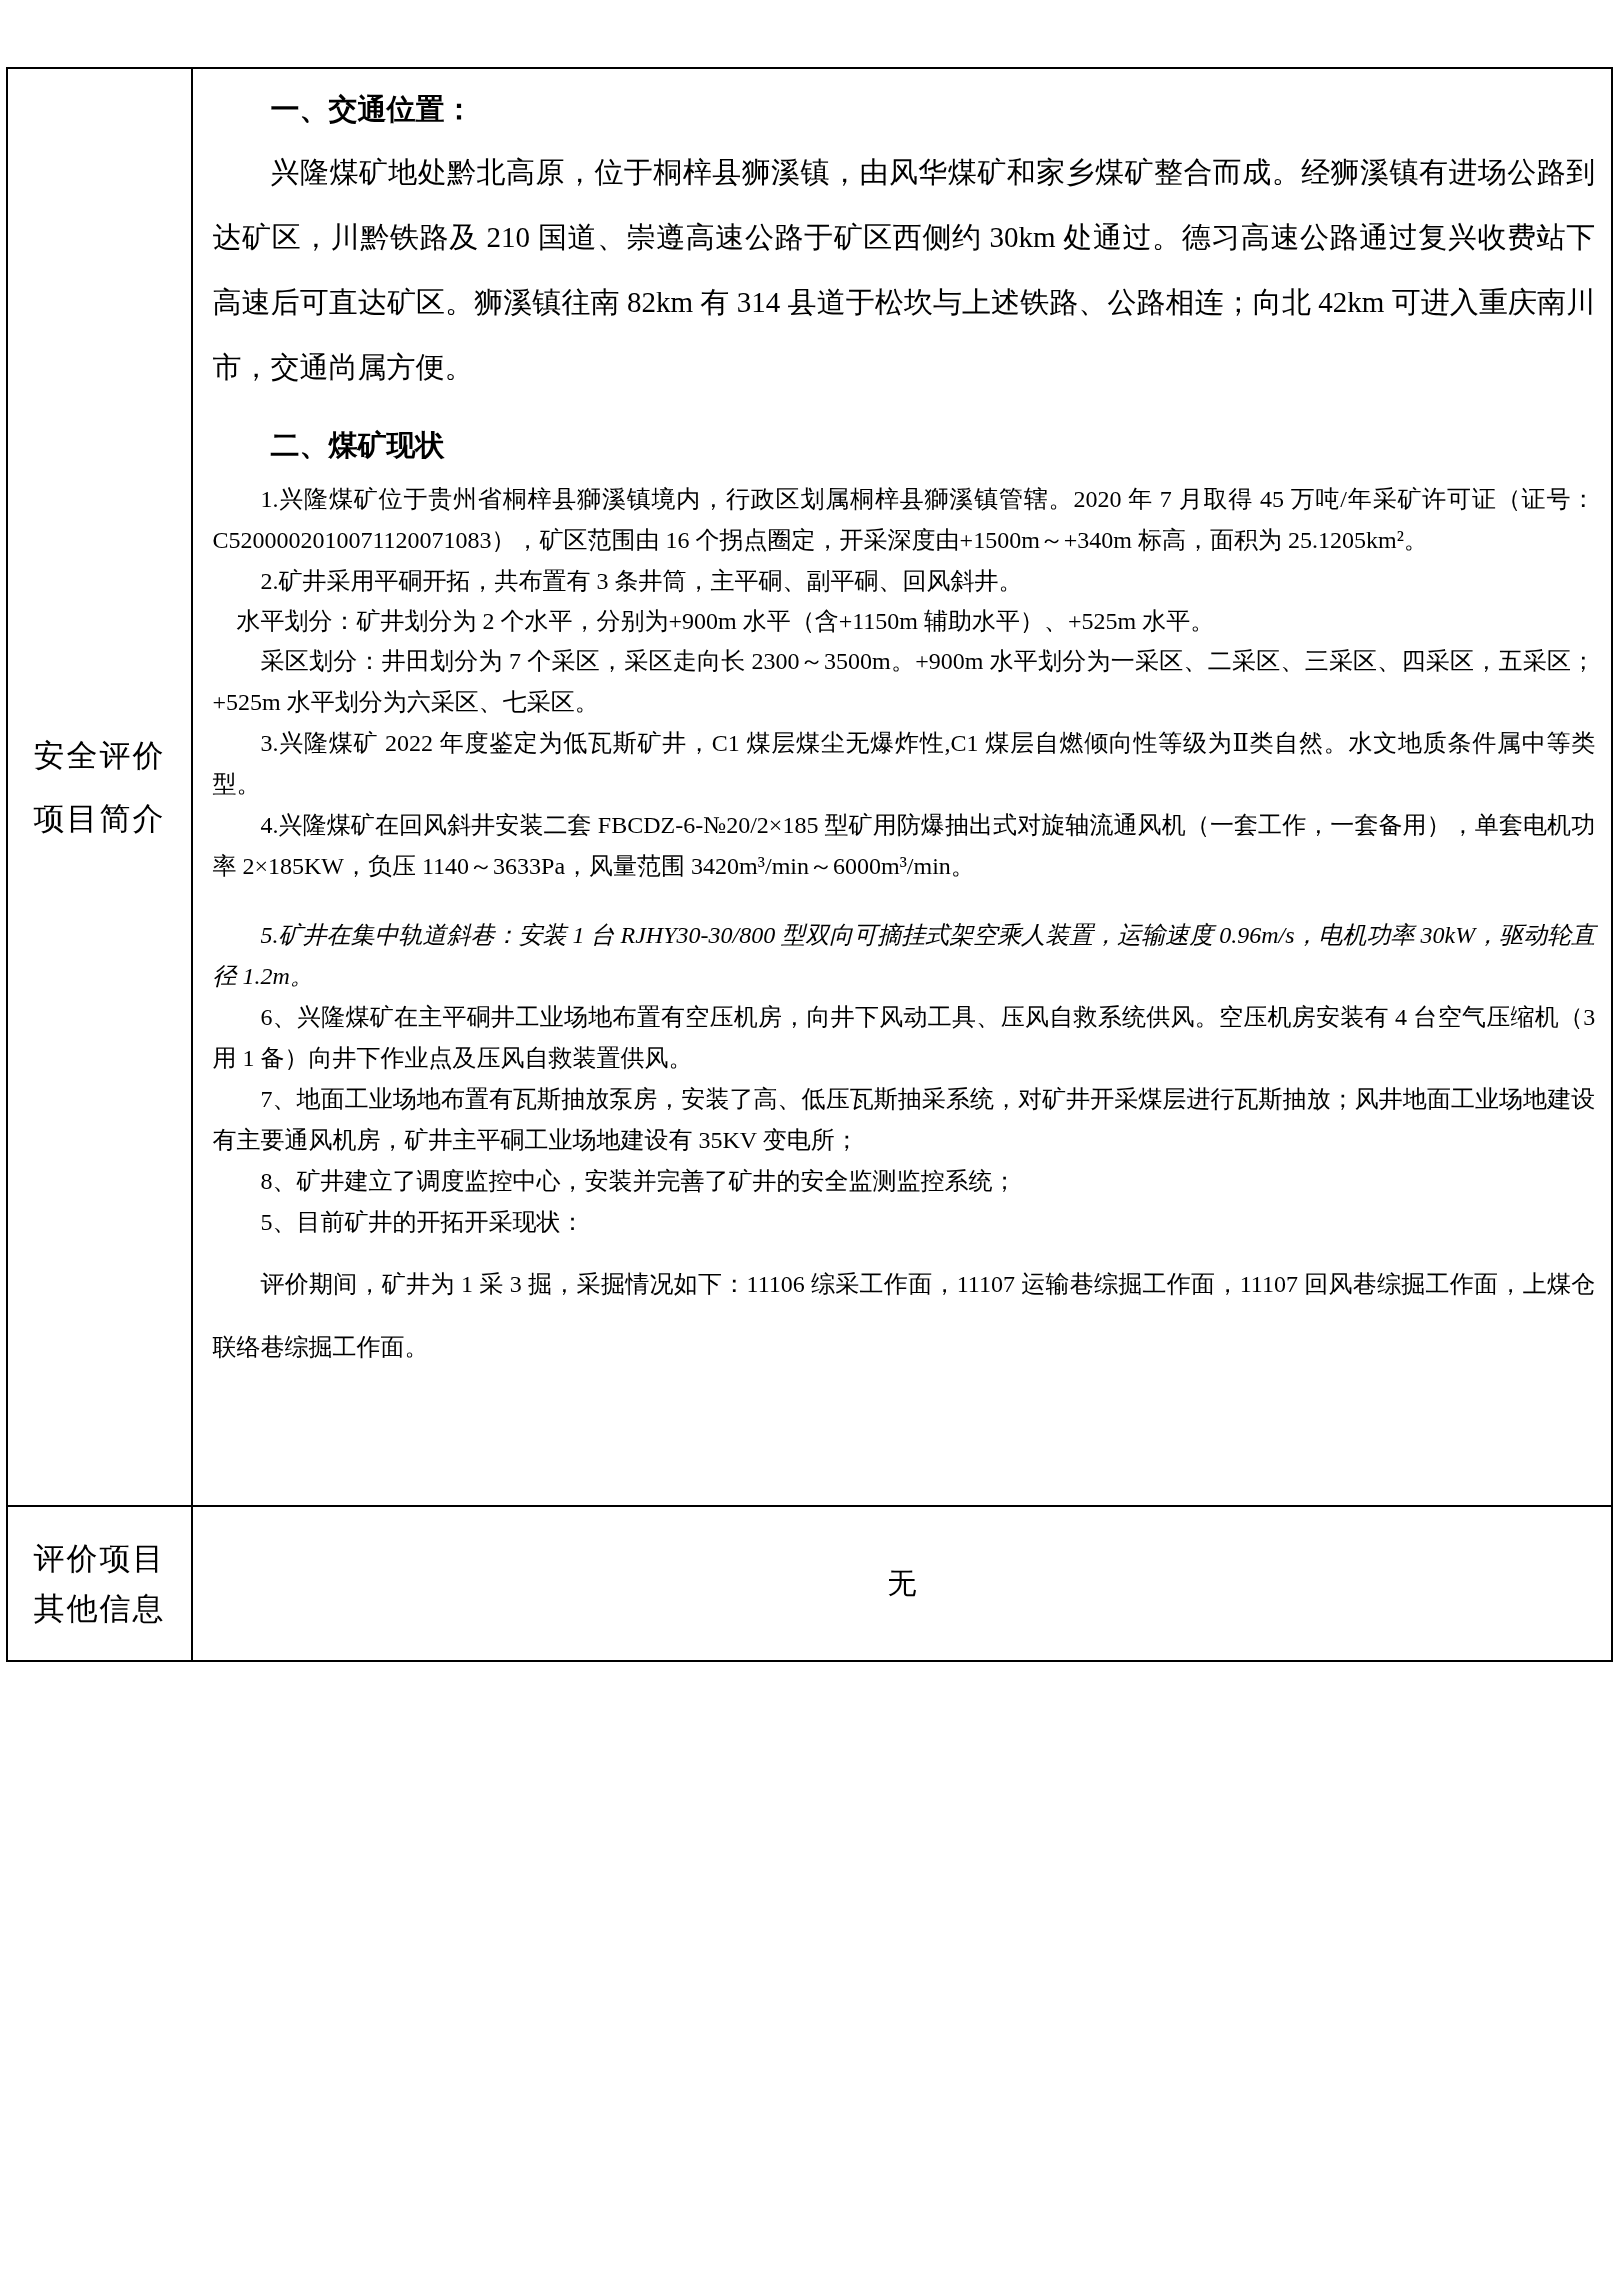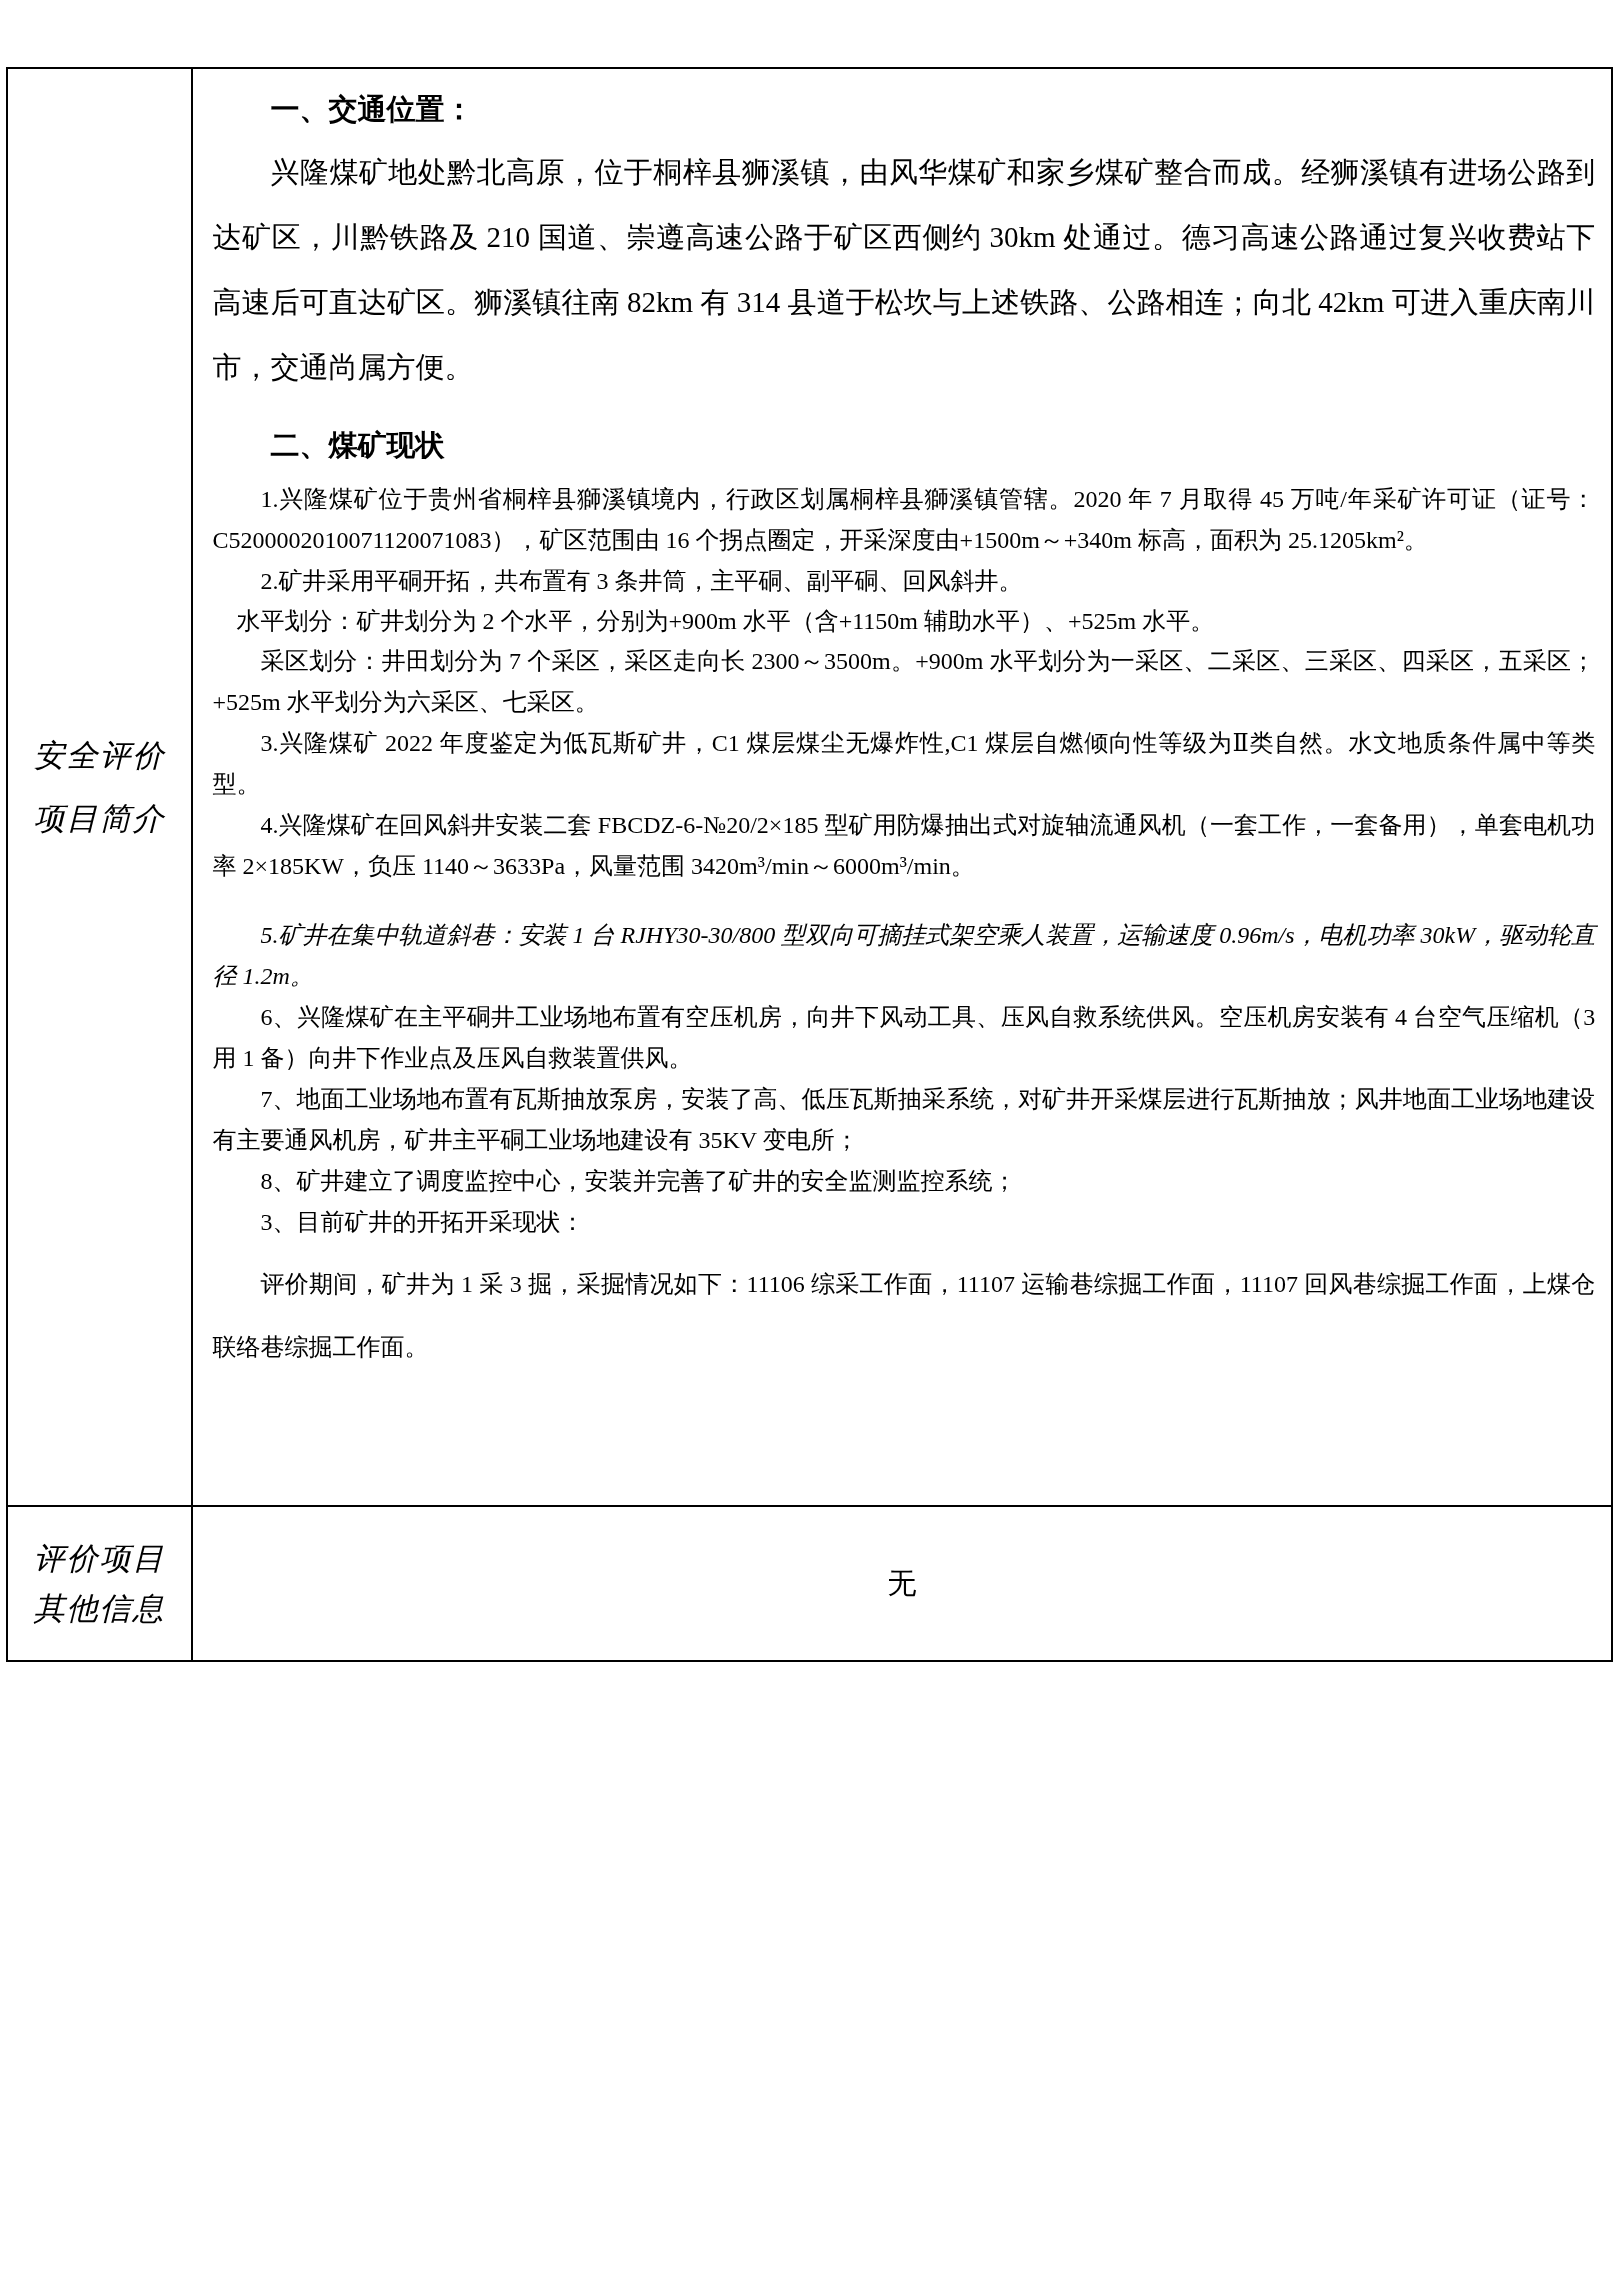--- a/index.html
+++ b/index.html
@@ -36,21 +36,20 @@
   .label-cell {
     width: 185px;
     flex: 0 0 185px;
     border-right: 2.9px solid #000000;
     box-sizing: border-box;
     display: flex;
     flex-direction: column;
     justify-content: center;
     align-items: center;
     text-align: center;
-    font-style: italic;
   }
   .label-line {
     font-size: 31px;
     letter-spacing: 2px;
     line-height: 1.0;
   }
   .trow-intro .label-line { margin: 15.7px 0; }
   .trow-other .label-line { margin: 9.8px 0; }
   .content-cell {
     flex: 1 1 auto;
@@ -122,21 +121,21 @@
         <p class="para tight">1.兴隆煤矿位于贵州省桐梓县獅溪镇境内，行政区划属桐梓县獅溪镇管辖。2020 年 7 月取得 45 万吨/年采矿许可证（证号：C5200002010071120071083），矿区范围由 16 个拐点圈定，开采深度由+1500m～+340m 标高，面积为 25.1205km²。</p>
         <p class="para tight">2.矿井采用平硐开拓，共布置有 3 条井筒，主平硐、副平硐、回风斜井。</p>
         <p class="para small">水平划分：矿井划分为 2 个水平，分别为+900m 水平（含+1150m 辅助水平）、+525m 水平。</p>
         <p class="para tight">采区划分：井田划分为 7 个采区，采区走向长 2300～3500m。+900m 水平划分为一采区、二采区、三采区、四采区，五采区；+525m 水平划分为六采区、七采区。</p>
         <p class="para tight">3.兴隆煤矿 2022 年度鉴定为低瓦斯矿井，C1 煤层煤尘无爆炸性,C1 煤层自燃倾向性等级为Ⅱ类自然。水文地质条件属中等类型。</p>
         <p class="para tight">4.兴隆煤矿在回风斜井安装二套 FBCDZ-6-№20/2×185 型矿用防爆抽出式对旋轴流通风机（一套工作，一套备用），单套电机功率 2×185KW，负压 1140～3633Pa，风量范围 3420m³/min～6000m³/min。</p>
         <p class="para tight gap-top">5.矿井在集中轨道斜巷：安装 1 台 RJHY30-30/800 型双向可摘挂式架空乘人装置，运输速度 0.96m/s，电机功率 30kW，驱动轮直径 1.2m。</p>
         <p class="para tight">6、兴隆煤矿在主平硐井工业场地布置有空压机房，向井下风动工具、压风自救系统供风。空压机房安装有 4 台空气压缩机（3 用 1 备）向井下作业点及压风自救装置供风。</p>
         <p class="para tight">7、地面工业场地布置有瓦斯抽放泵房，安装了高、低压瓦斯抽采系统，对矿井开采煤层进行瓦斯抽放；风井地面工业场地建设有主要通风机房，矿井主平硐工业场地建设有 35KV 变电所；</p>
         <p class="para tight">8、矿井建立了调度监控中心，安装并完善了矿井的安全监测监控系统；</p>
-        <p class="para tight">3、目前矿井的开拓开采现状：</p>
+        <p class="para tight">5、目前矿井的开拓开采现状：</p>
         <p class="para loose-bottom">评价期间，矿井为 1 采 3 掘，采掘情况如下：11106 综采工作面，11107 运输巷综掘工作面，11107 回风巷综掘工作面，上煤仓联络巷综掘工作面。</p>
       </div>
     </div>
 
     <div class="trow trow-other">
       <div class="label-cell">
         <div class="label-line">评价项目</div>
         <div class="label-line">其他信息</div>
       </div>
       <div class="content-cell other-cell">无</div>

